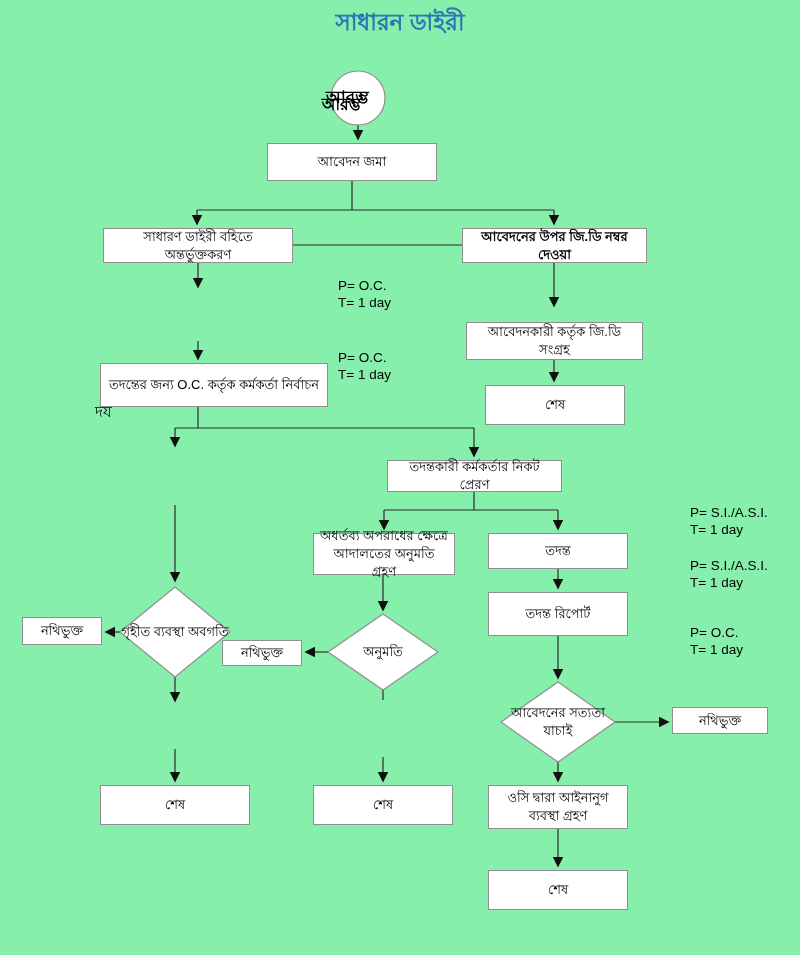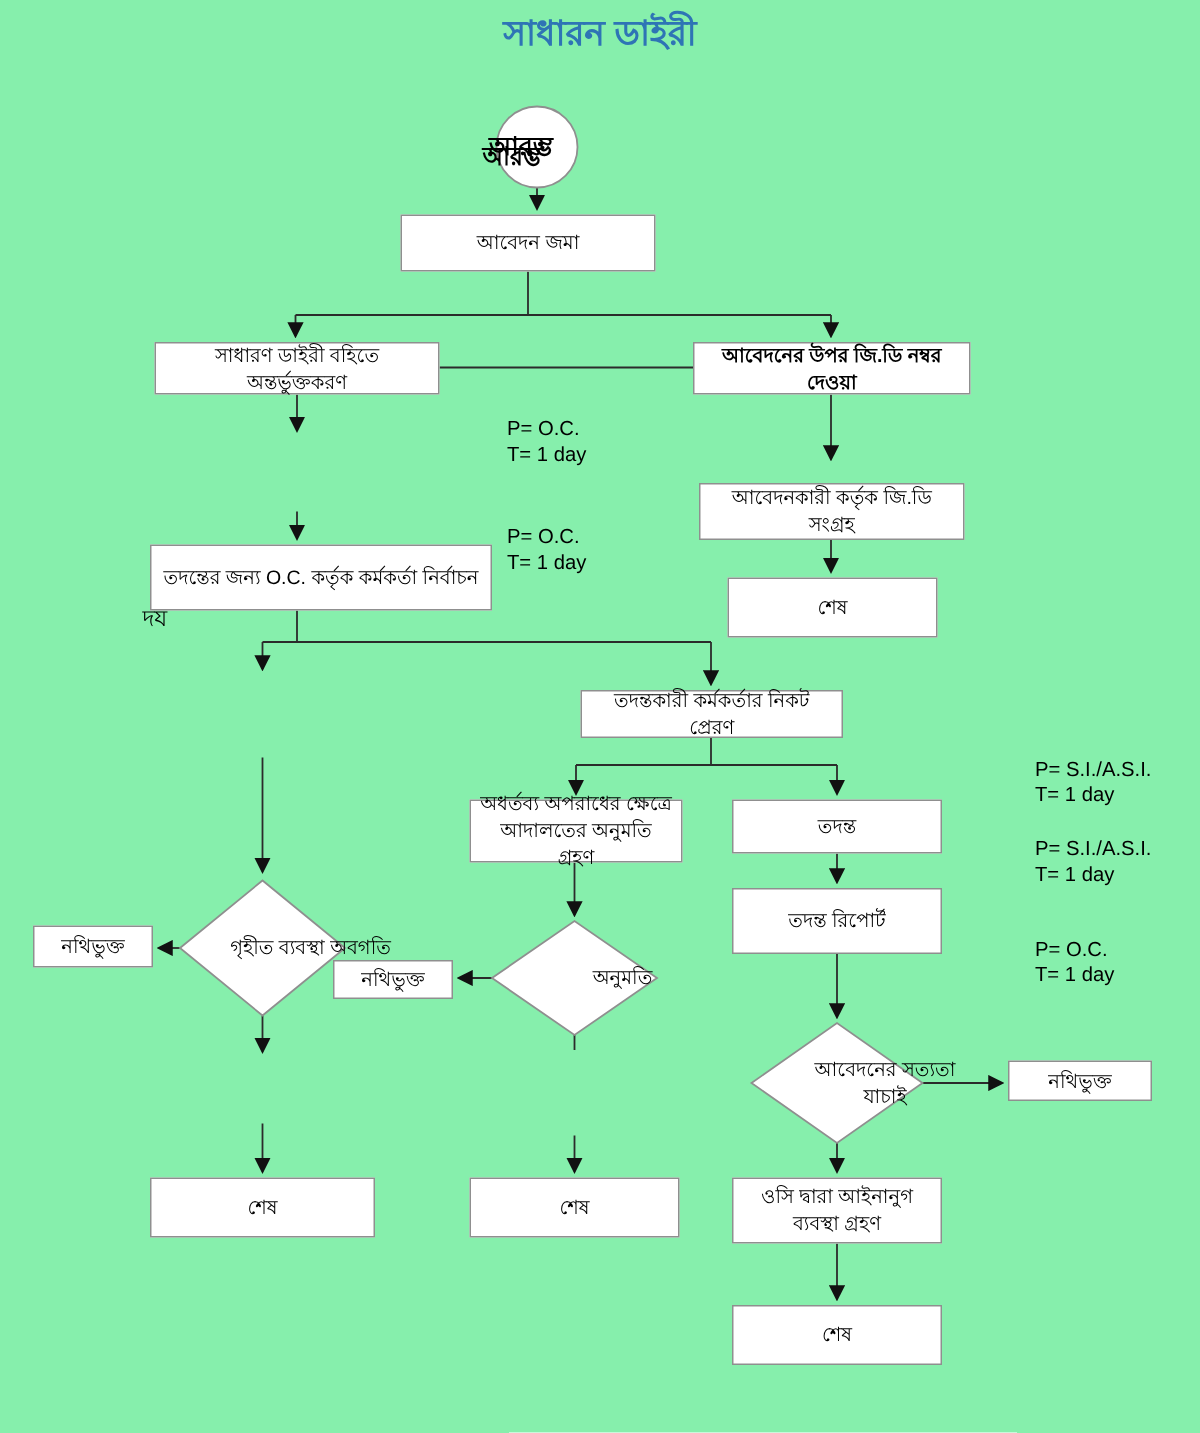--- a/index.html
+++ b/index.html
@@ -5,21 +5,21 @@
   html,body{margin:0;padding:0;background:#ffffff;}
   body{font-family:"Liberation Sans","DejaVu Sans",sans-serif;color:#000;}
   #stage{position:relative;width:800px;height:955px;background:#86efac;overflow:hidden;}
   #conn{position:absolute;left:0;top:0;z-index:1;}
   .title{position:absolute;left:0;top:4px;width:100%;text-align:center;
          font-size:23px;font-weight:bold;z-index:3;}
   .box{position:absolute;z-index:2;background:#fff;border:1px solid #8f8f8f;
        display:flex;align-items:center;justify-content:center;text-align:center;
        font-size:13px;line-height:1.38;padding:0 6px;box-sizing:border-box;}
   .dlabel{position:absolute;z-index:2;display:flex;align-items:center;justify-content:center;
-          text-align:center;font-size:13px;line-height:1.35;margin-left:32px;}
+          text-align:center;font-size:13px;line-height:1.35;}
   .ann{position:absolute;z-index:2;font-size:13.5px;line-height:17px;white-space:nowrap;}
   .startwrap{position:absolute;left:318px;top:80px;width:90px;height:36px;z-index:2;}
   .startwrap span{position:absolute;left:8px;top:4px;font-size:17px;font-weight:bold;white-space:nowrap;}
   .startwrap span.ghost{left:2px;top:11px;transform:scaleX(.92);}
   .stray{position:absolute;left:95px;top:400px;z-index:2;font-size:15px;}
 </style>
 </head>
 <body>
 
 <div id="stage">

